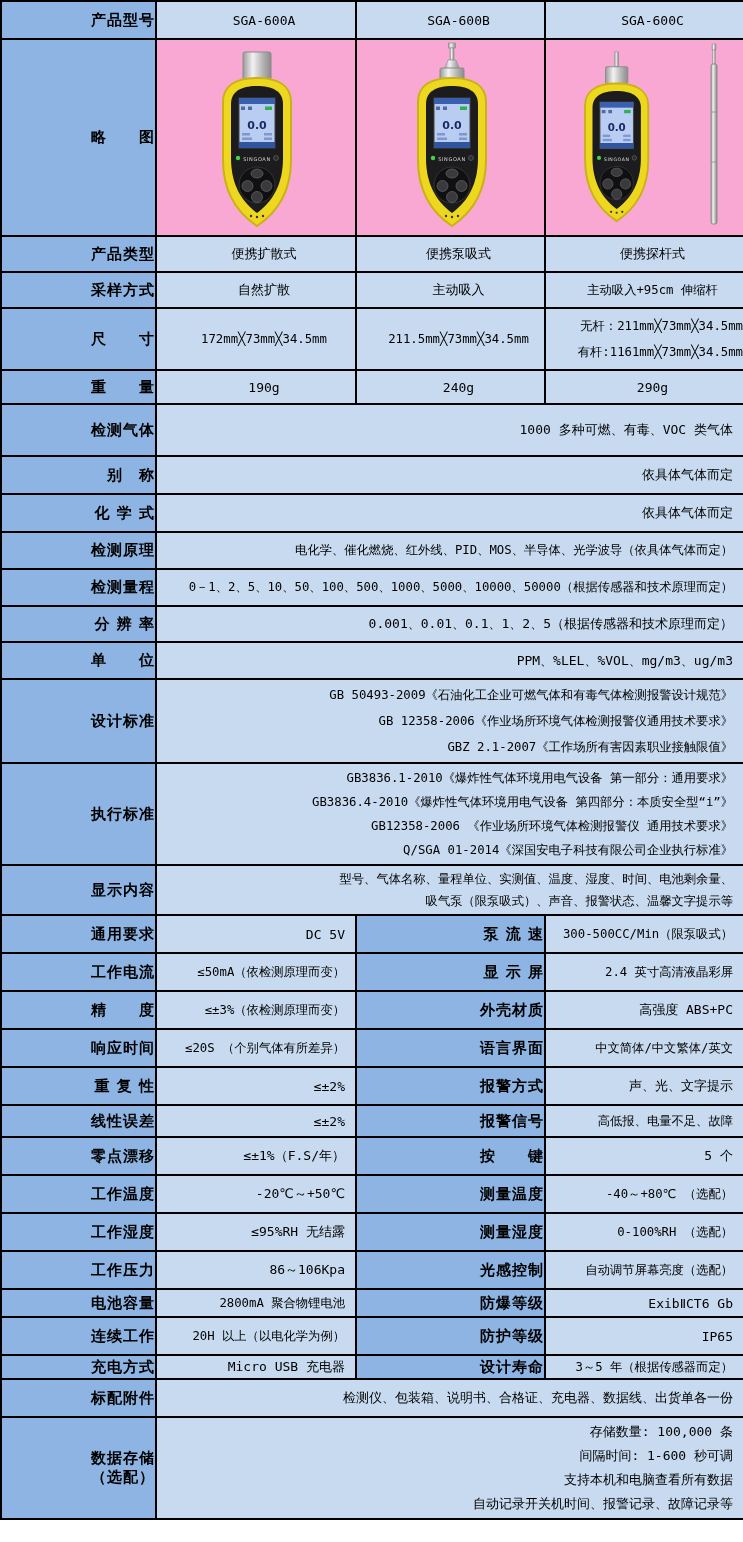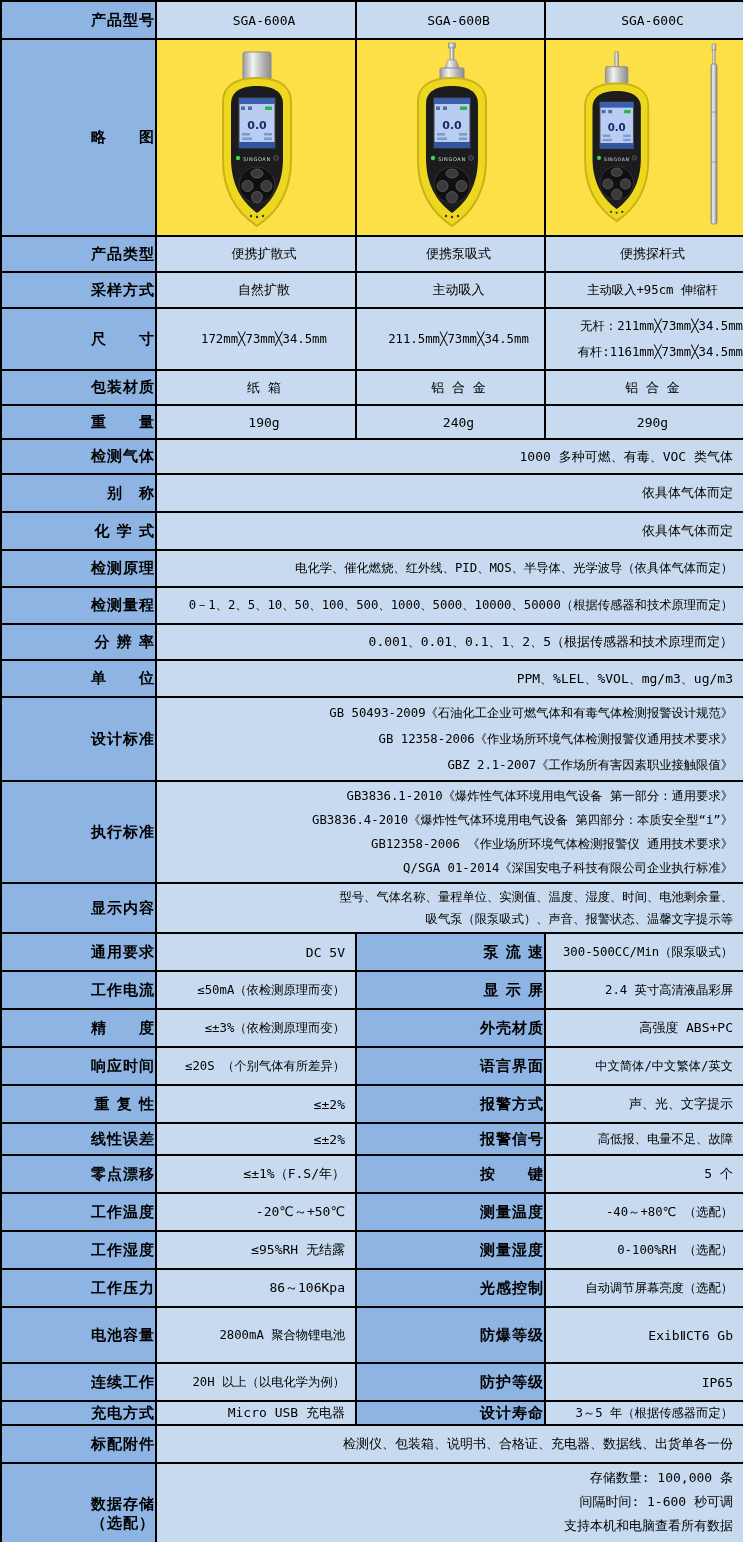--- a/index.html
+++ b/index.html
@@ -4,21 +4,21 @@
 <style>
   html,body{margin:0;padding:0;background:#fff;}
   body{width:743px;font-family:"DejaVu Sans",sans-serif;color:#000;}
   table{border-collapse:collapse;width:743px;table-layout:fixed;}
   td{border:2px solid #000;overflow:hidden;vertical-align:middle;padding:0;}
   .lbl{background:#8DB4E2;font-weight:bold;text-align:right;font-size:15px;letter-spacing:1px;}
   .val{background:#C7DAEF;font-size:13px;font-family:"DejaVu Sans Mono","DejaVu Sans",monospace;}
   .c{text-align:center;padding-left:16px;}
   .lf{text-align:right;padding:2px 10px;}
   .sm{font-size:12.3px;white-space:nowrap;}
-  .photo{background:#fde047;vertical-align:middle;}
+  .photo{background:#f9a8d4;vertical-align:middle;}
   .lines div{line-height:26px;white-space:nowrap;}
   .lines4 div{line-height:24px;white-space:nowrap;}
   .lines2 div{line-height:22px;white-space:nowrap;}
   .dim2 div{line-height:26px;white-space:nowrap;text-align:right;padding-left:8px;font-size:12.3px;}
   svg{display:block;margin:0 auto;}
 </style>
 </head>
 <body>
 
 <table>
@@ -182,35 +182,29 @@
 <tr style="height:62px">
   <td class="lbl">尺　　寸</td>
   <td class="val c sm">172mm╳73mm╳34.5mm</td>
   <td class="val c sm">211.5mm╳73mm╳34.5mm</td>
   <td class="val dim2">
     <div>无杆：211mm╳73mm╳34.5mm</div>
     <div>有杆:1161mm╳73mm╳34.5mm</div>
   </td>
 </tr>
 
-<tr style="height:35px">
-  <td class="lbl">包装材质</td>
-  <td class="val c">纸 箱</td>
-  <td class="val c">铝 合 金</td>
-  <td class="val c">铝 合 金</td>
-</tr>
 
 <tr style="height:34px">
   <td class="lbl">重　　量</td>
   <td class="val c">190g</td>
   <td class="val c">240g</td>
   <td class="val c">290g</td>
 </tr>
 
-<tr style="height:35px">
+<tr style="height:52px">
   <td class="lbl">检测气体</td>
   <td class="val lf" colspan="3">1000 多种可燃、有毒、VOC 类气体</td>
 </tr>
 <tr style="height:38px">
   <td class="lbl">别　称</td>
   <td class="val lf" colspan="3">依具体气体而定</td>
 </tr>
 <tr style="height:38px">
   <td class="lbl">化 学 式</td>
   <td class="val lf" colspan="3">依具体气体而定</td>
@@ -312,21 +306,21 @@
   <td class="val lf">≤95%RH 无结露</td>
   <td class="lbl">测量湿度</td>
   <td class="val lf sm">0-100%RH （选配）</td>
 </tr>
 <tr style="height:38px">
   <td class="lbl">工作压力</td>
   <td class="val lf">86～106Kpa</td>
   <td class="lbl">光感控制</td>
   <td class="val lf sm">自动调节屏幕亮度（选配）</td>
 </tr>
-<tr style="height:56px">
+<tr style="height:28px">
   <td class="lbl">电池容量</td>
   <td class="val lf sm">2800mA 聚合物锂电池</td>
   <td class="lbl">防爆等级</td>
   <td class="val lf">ExibⅡCT6 Gb</td>
 </tr>
 <tr style="height:38px">
   <td class="lbl">连续工作</td>
   <td class="val lf sm">20H 以上（以电化学为例）</td>
   <td class="lbl">防护等级</td>
   <td class="val lf">IP65</td>

